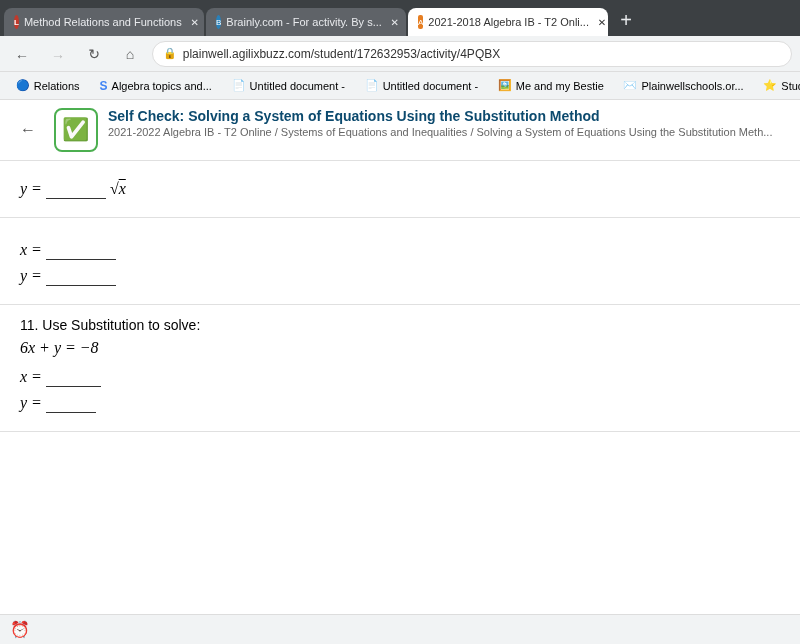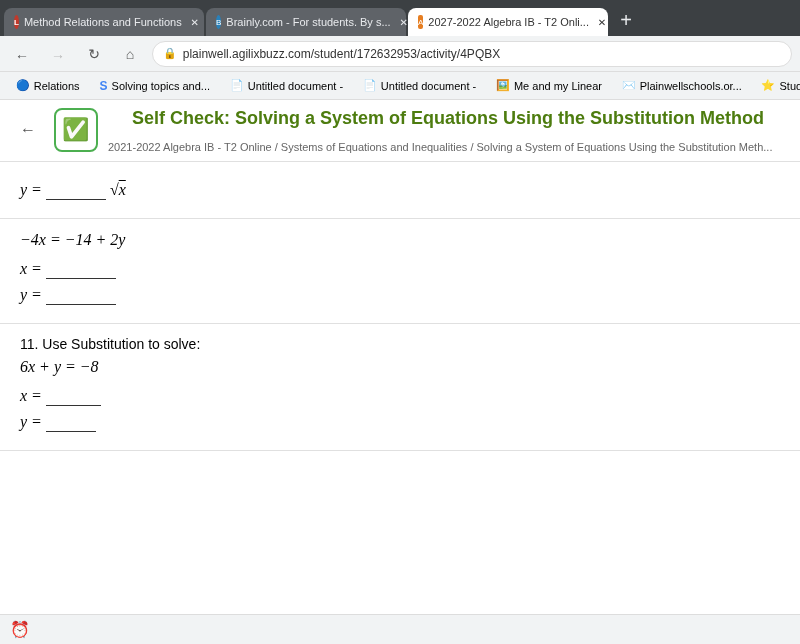--- a/index.html
+++ b/index.html
@@ -115,29 +115,28 @@
       border: 2px solid #4CAF50;
       border-radius: 8px;
       display: flex;
       align-items: center;
       justify-content: center;
       font-size: 20px;
       flex-shrink: 0;
     }
     .header-text { flex: 1; }
     .header-title {
-      font-size: 18px;
+      font-size: 14px;
       font-weight: bold;
-      color: #4d7c0f;
-      text-align: center;
+      color: #0c4a6e;
     }
     .header-breadcrumb {
       font-size: 11px;
       color: #666;
-      margin-top: 12px;
+      margin-top: 2px;
     }
 
     
     .main-content {
       background: #fff;
       padding: 0;
       overflow-y: auto;
       height: calc(644px - 36px - 36px - 28px - 70px);
     }
     .section {
@@ -258,26 +257,26 @@
 <body>
 
 <div class="tab-bar-top">
   <div class="tab-item inactive">
     <div class="circle-red">L</div>
     <span>Method Relations and Functions</span>
     <span class="tab-close">✕</span>
   </div>
   <div class="tab-item inactive">
     <div class="circle-blue">B</div>
-    <span>Brainly.com - For students. By s...</span>
+    <span>Brainly.com - For activity. By s...</span>
     <span class="tab-close">✕</span>
   </div>
   <div class="tab-item active">
     <div class="circle-orange">A</div>
-    <span>2027-2022 Algebra IB - T2 Onli...</span>
+    <span>2021-2018 Algebra IB - T2 Onli...</span>
     <span class="tab-close">✕</span>
   </div>
   <div class="tab-add" style="color:#e8eaed; font-size:20px;">+</div>
 </div>
 
 <div class="address-bar">
   <div class="nav-btn">←</div>
   <div class="nav-btn disabled">→</div>
   <div class="nav-btn">↻</div>
   <div class="nav-btn">⌂</div>
@@ -287,33 +286,33 @@
   </div>
 </div>
 
 <div class="bookmarks-bar">
   <div class="bookmark-item">
     <span>🔵</span>
     <span>Relations</span>
   </div>
   <div class="bookmark-item">
     <span style="color:#4285f4; font-weight:bold; font-size:12px;">S</span>
-    <span>Solving topics and...</span>
+    <span>Algebra topics and...</span>
   </div>
   <div class="bookmark-item">
     <span>📄</span>
     <span>Untitled document -</span>
   </div>
   <div class="bookmark-item">
     <span>📄</span>
     <span>Untitled document -</span>
   </div>
   <div class="bookmark-item">
     <span>🖼️</span>
-    <span>Me and my Linear</span>
+    <span>Me and my Bestie</span>
   </div>
   <div class="bookmark-item">
     <span>✉️</span>
     <span>Plainwellschools.or...</span>
   </div>
   <div class="bookmark-item">
     <span>⭐</span>
     <span>Student A</span>
   </div>
 </div>
@@ -333,23 +332,20 @@
 
   <div class="section">
     <div class="answer-row">
       <span style="font-family: 'Times New Roman', serif; font-style: italic;">y =</span>
       <span class="answer-line" style="width: 60px;"></span>
       <span style="font-family: 'Times New Roman', serif; font-size:16px;">√<span style="text-decoration: overline; font-style:italic;">x</span></span>
     </div>
   </div>
 
   <div class="section">
-    <div class="equation-display">
-      −4<span style="font-style:italic;">x</span> = −14 + 2<span style="font-style:italic;">y</span>
-    </div>
     <div class="answer-row" style="margin-top: 10px;">
       <span style="font-family: 'Times New Roman', serif; font-style:italic;">x =</span>
       <span class="answer-line"></span>
     </div>
     <div class="answer-row" style="margin-top: 6px;">
       <span style="font-family: 'Times New Roman', serif; font-style:italic;">y =</span>
       <span class="answer-line"></span>
     </div>
   </div>
 

